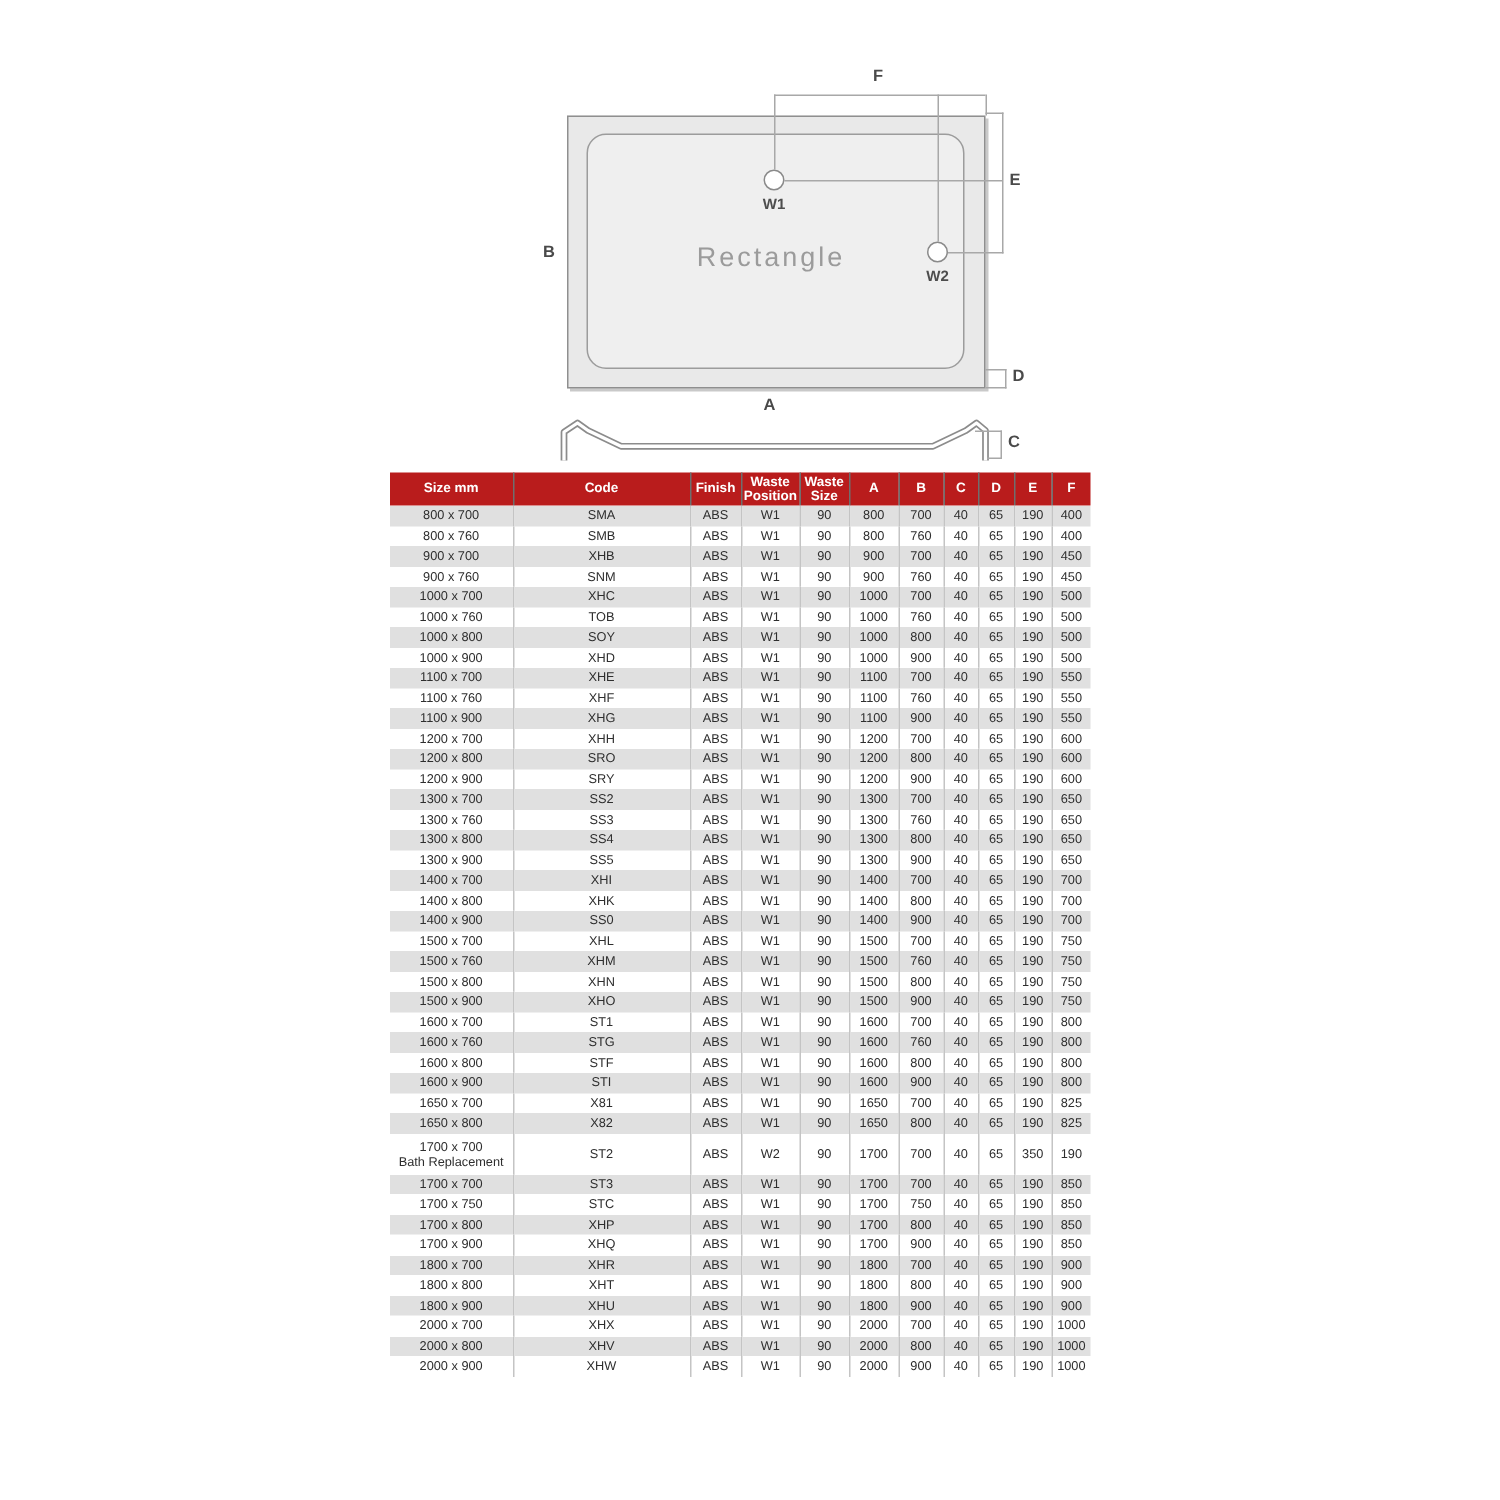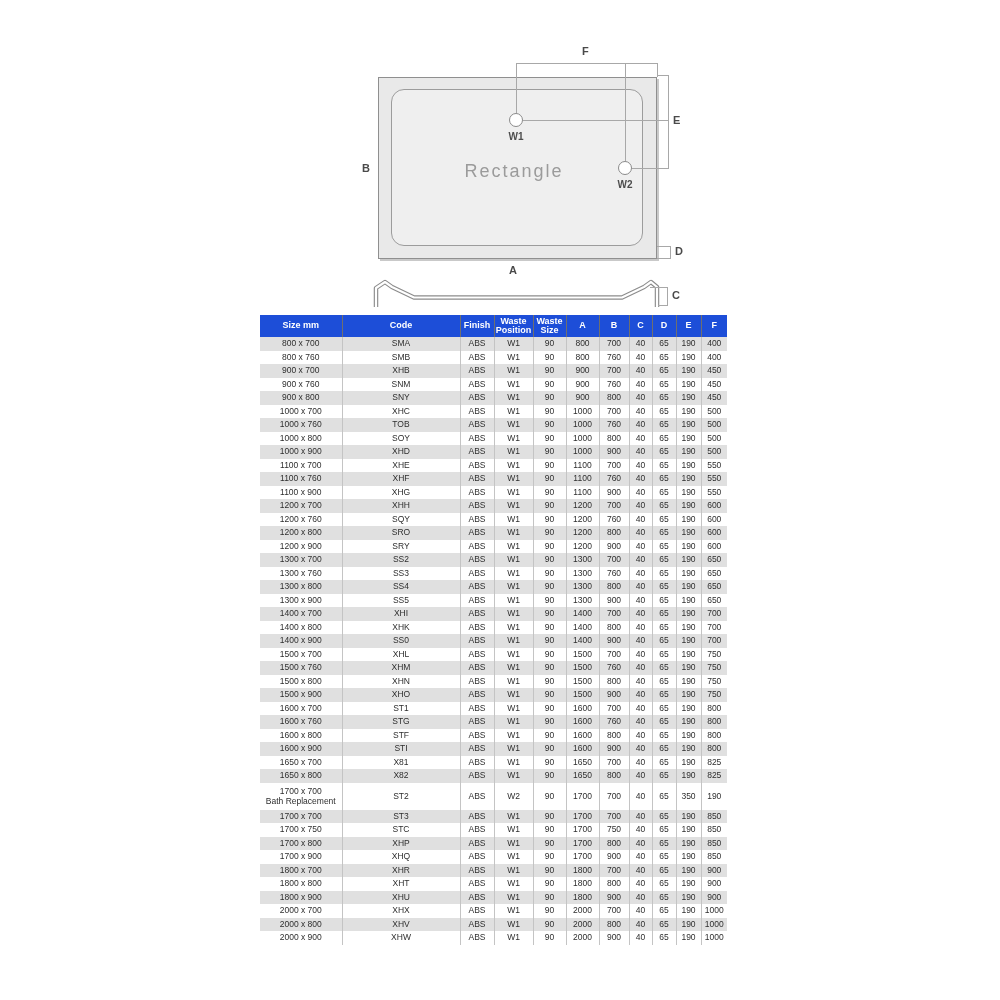--- a/index.html
+++ b/index.html
@@ -31,21 +31,21 @@
   .w2l { left:613px; top:179px; }
 
   .profile-svg { position:absolute; left:370px; top:276px; }
 
   
   table.spec { position:absolute; left:260px; top:315px; width:467px;
                border-collapse:collapse; table-layout:fixed; }
   col.c0{width:82px} col.c1{width:118px} col.c2{width:34px} col.c3{width:39px}
   col.c4{width:33px} col.c5{width:33px} col.c6{width:30px} col.c7{width:23px}
   col.c8{width:24px} col.c9{width:25px} col.c10{width:26px}
-  table.spec th { background:#1d4ed8; color:#ffffff; font-size:9px; font-weight:bold;
+  table.spec th { background:#b91c1c; color:#ffffff; font-size:9px; font-weight:bold;
                   height:22px; line-height:9.5px; text-align:center; vertical-align:middle;
                   padding:0; border-left:1px solid #6f6f6f; }
   table.spec th:first-child { border-left:none; }
   table.spec td { font-size:8.5px; color:#2e2e2e; text-align:center; vertical-align:middle;
                   height:13.5px; line-height:13.5px; padding:0;
                   border-left:1px solid #c4c4c4; white-space:nowrap; overflow:hidden; }
   table.spec td:first-child { border-left:none; }
   table.spec tbody tr:nth-child(odd) { background:#e0e0e0; }
   table.spec tbody tr:nth-child(even) { background:#ffffff; }
   table.spec tbody tr.double td { height:27px; line-height:10px; }
@@ -175,33 +175,20 @@
           <td>W1</td>
           <td>90</td>
           <td>900</td>
           <td>760</td>
           <td>40</td>
           <td>65</td>
           <td>190</td>
           <td>450</td>
         </tr>
         <tr>
-          <td>900 x 800</td>
-          <td>SNY</td>
-          <td>ABS</td>
-          <td>W1</td>
-          <td>90</td>
-          <td>900</td>
-          <td>800</td>
-          <td>40</td>
-          <td>65</td>
-          <td>190</td>
-          <td>450</td>
-        </tr>
-        <tr>
           <td>1000 x 700</td>
           <td>XHC</td>
           <td>ABS</td>
           <td>W1</td>
           <td>90</td>
           <td>1000</td>
           <td>700</td>
           <td>40</td>
           <td>65</td>
           <td>190</td>
@@ -286,33 +273,20 @@
           <td>550</td>
         </tr>
         <tr>
           <td>1200 x 700</td>
           <td>XHH</td>
           <td>ABS</td>
           <td>W1</td>
           <td>90</td>
           <td>1200</td>
           <td>700</td>
-          <td>40</td>
-          <td>65</td>
-          <td>190</td>
-          <td>600</td>
-        </tr>
-        <tr>
-          <td>1200 x 760</td>
-          <td>SQY</td>
-          <td>ABS</td>
-          <td>W1</td>
-          <td>90</td>
-          <td>1200</td>
-          <td>760</td>
           <td>40</td>
           <td>65</td>
           <td>190</td>
           <td>600</td>
         </tr>
         <tr>
           <td>1200 x 800</td>
           <td>SRO</td>
           <td>ABS</td>
           <td>W1</td>

